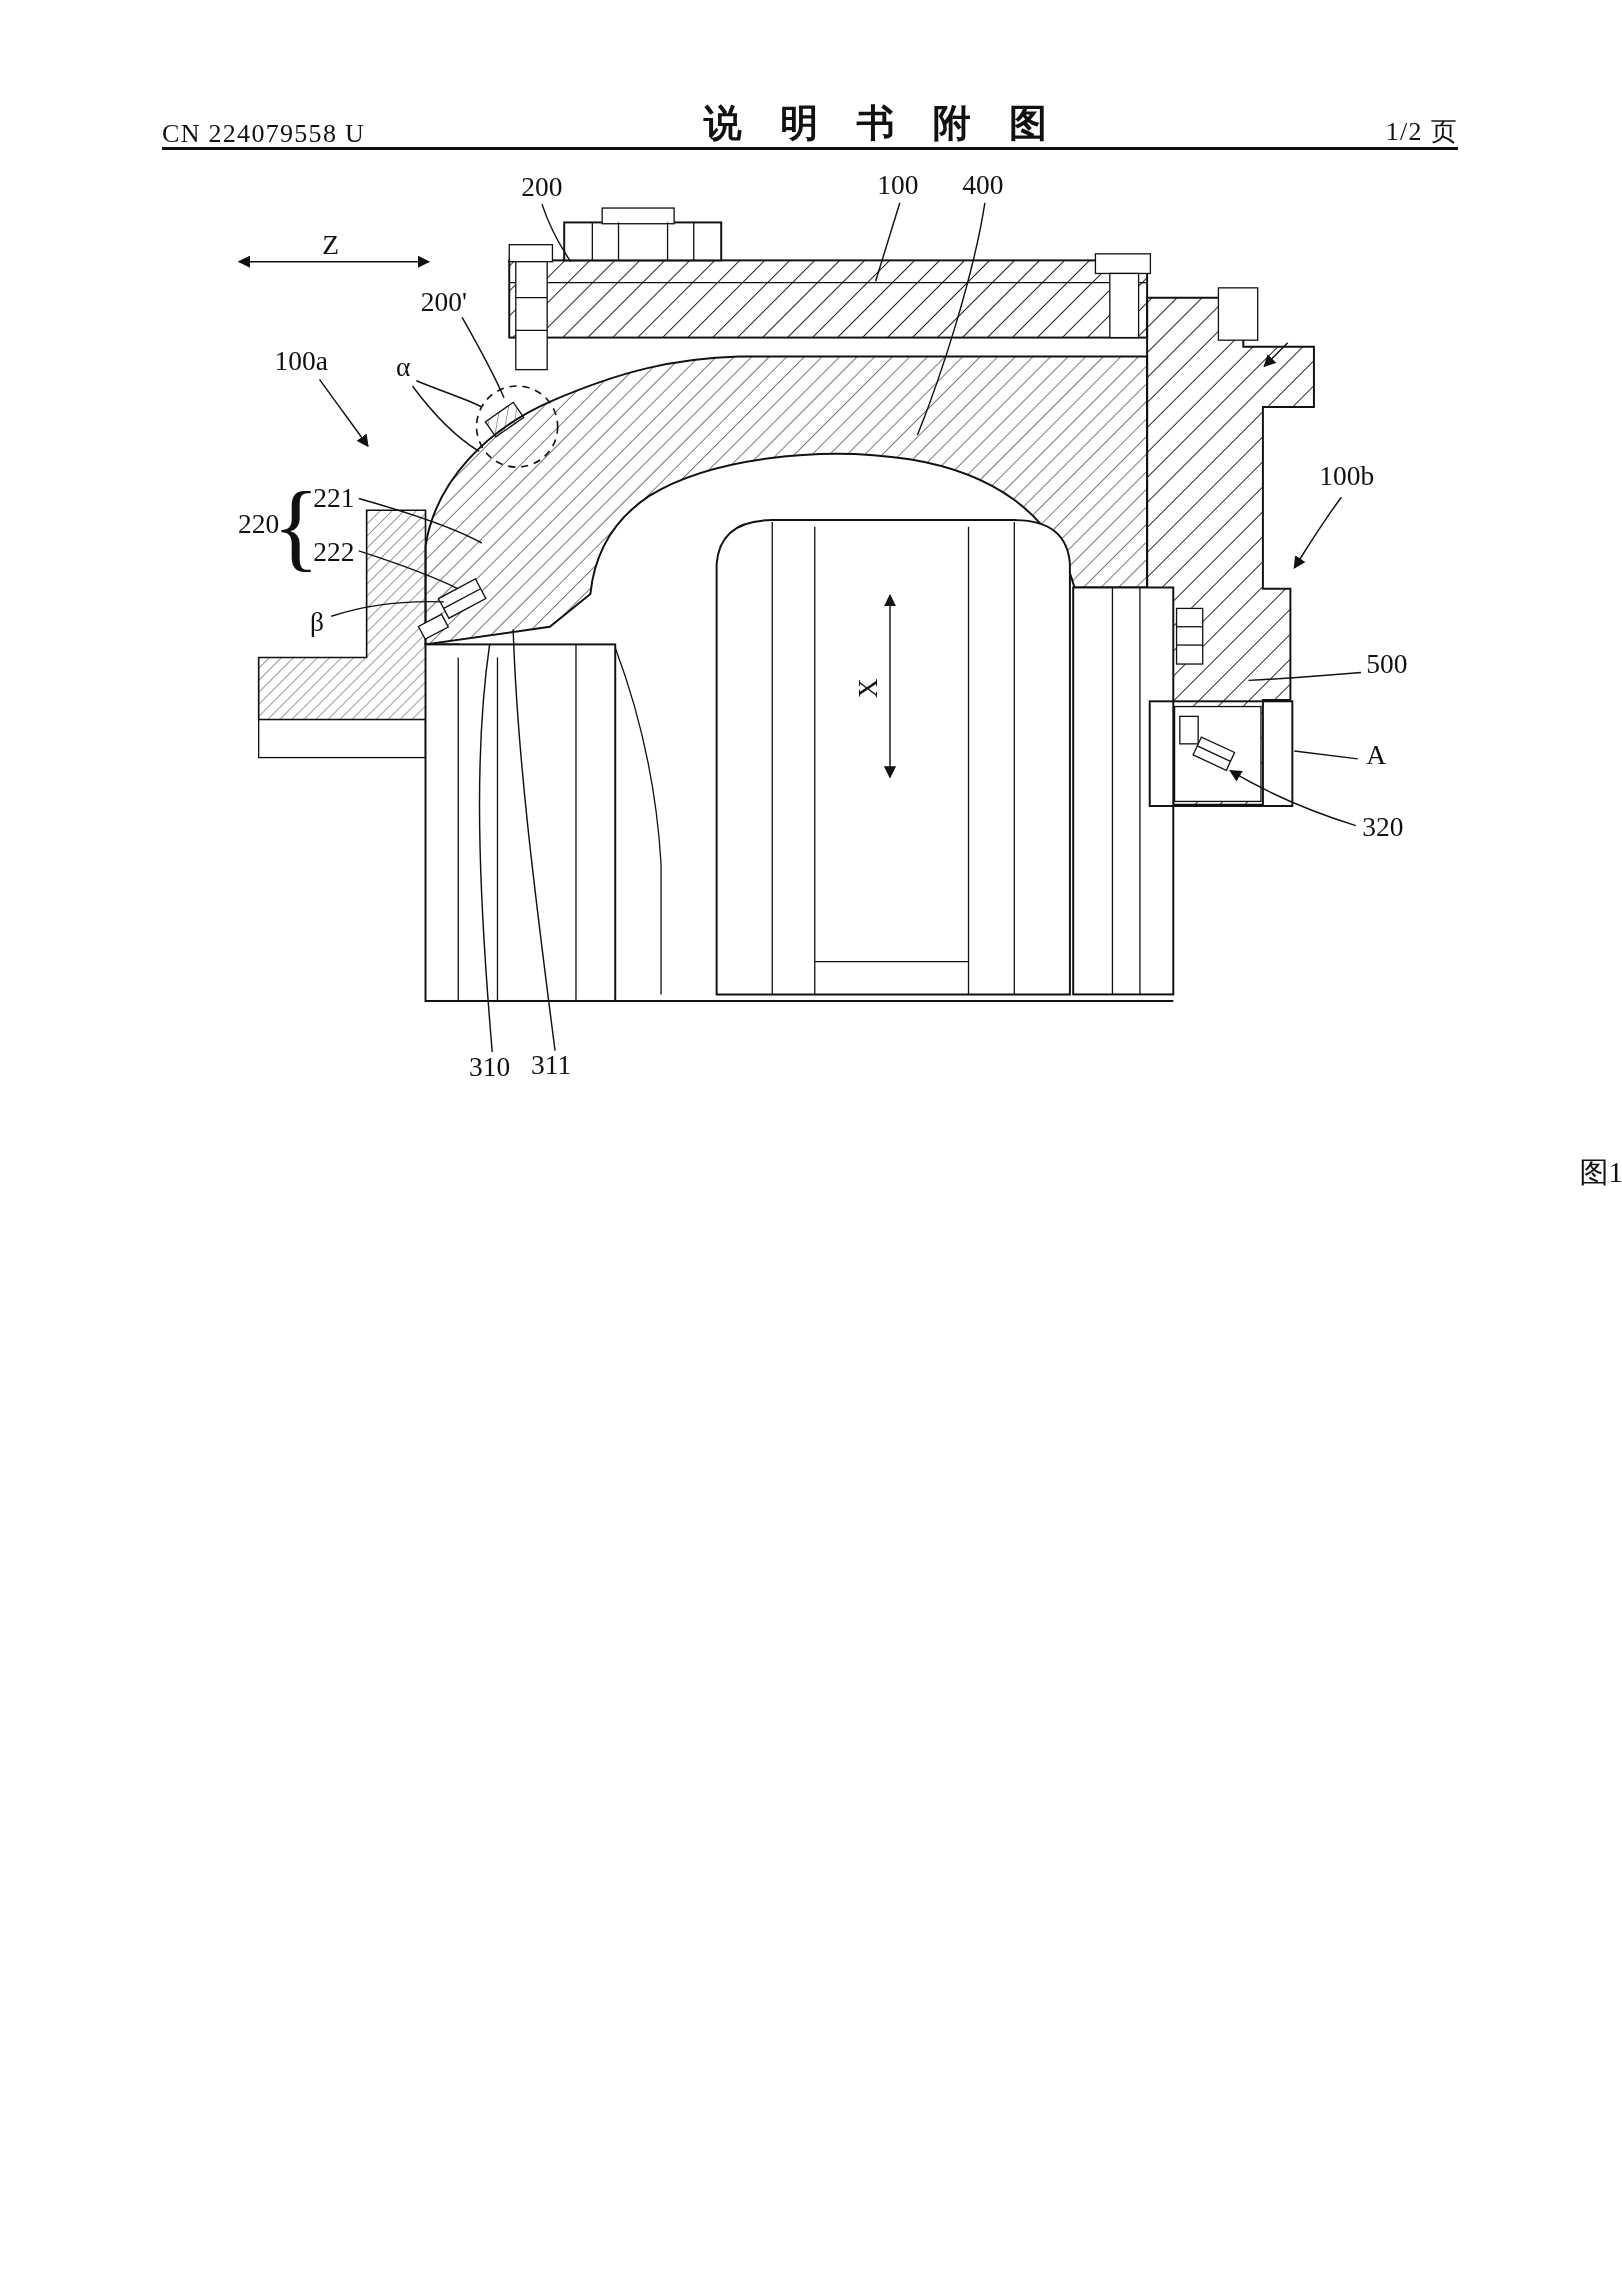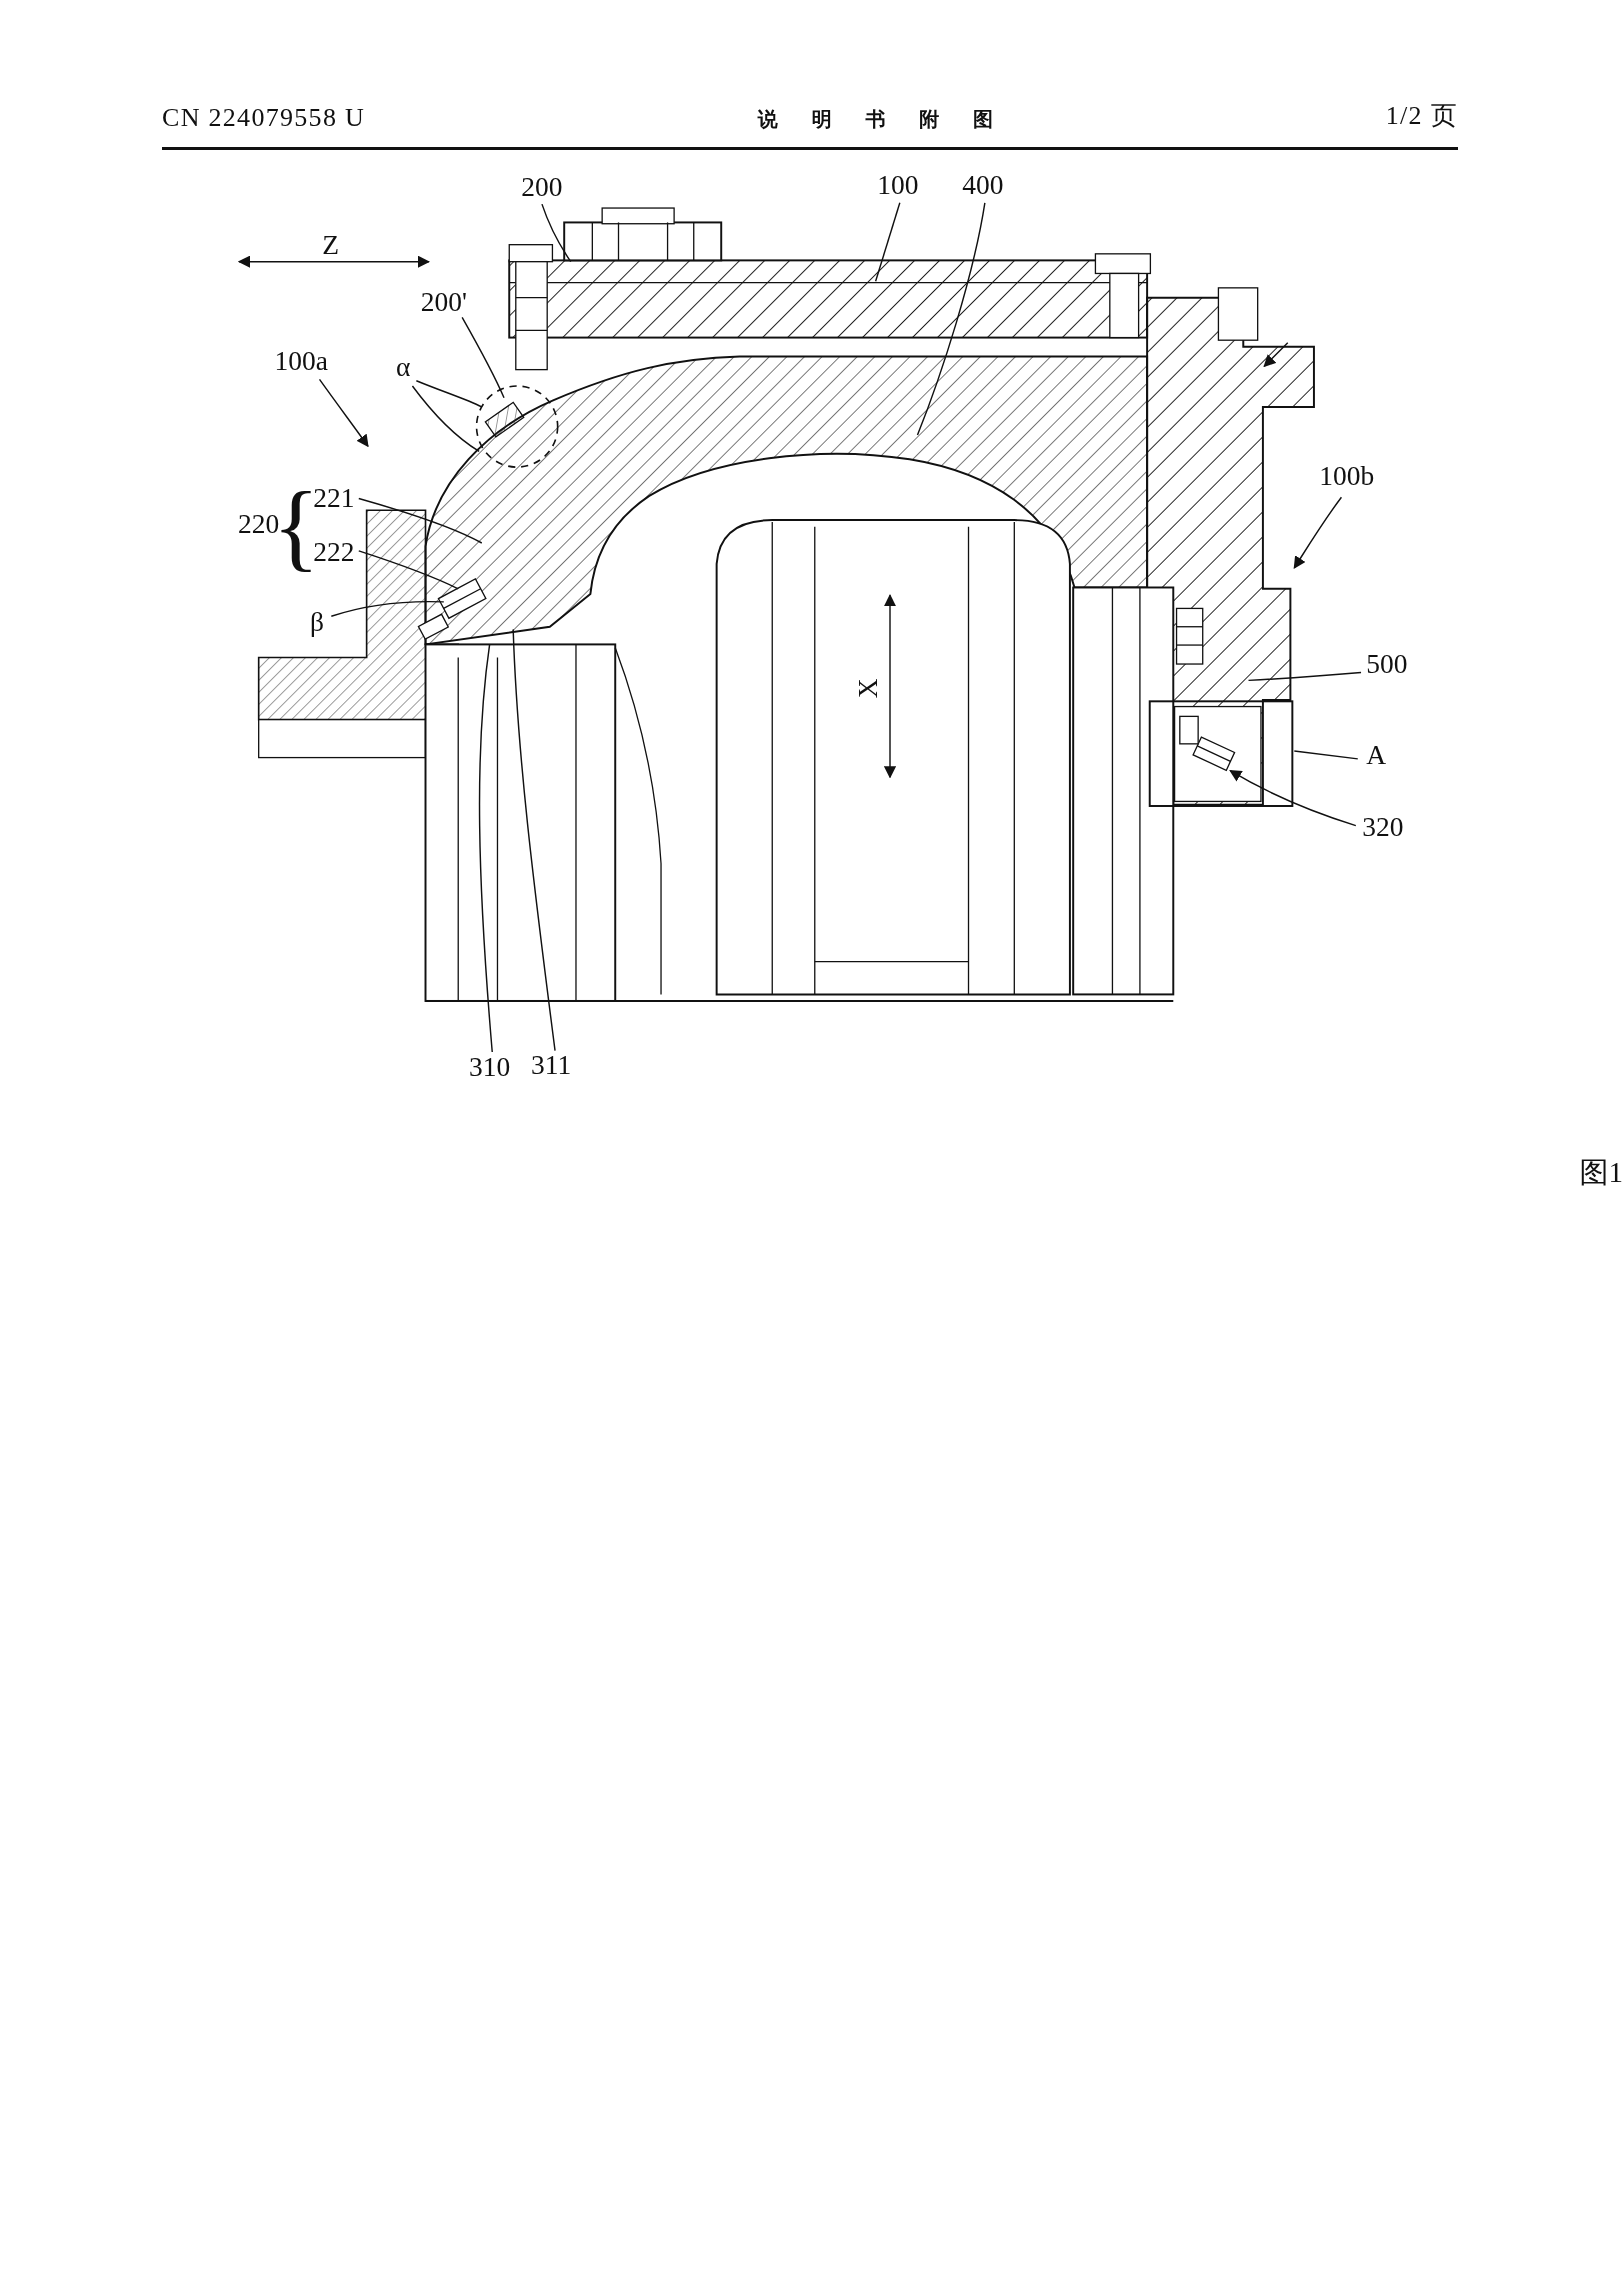--- a/index.html
+++ b/index.html
@@ -15,21 +15,21 @@
   .header{
     position:absolute;
     top:98px; left:162px; right:165px;
     display:flex;
     justify-content:space-between;
     align-items:flex-end;
     font-size:26px;
   }
   .header-left{letter-spacing:1.3px;}
   .header-title{
-    font-size:20px;
+    font-size:38px;
     font-weight:600;
     letter-spacing:14.4px;
     transform:translateX(7.2px);
   }
   .header-right{letter-spacing:1.3px;}
   .header-rule{
     position:absolute;
     top:147px; left:162px; right:165px;
     height:3.3px;
     background:#111;

